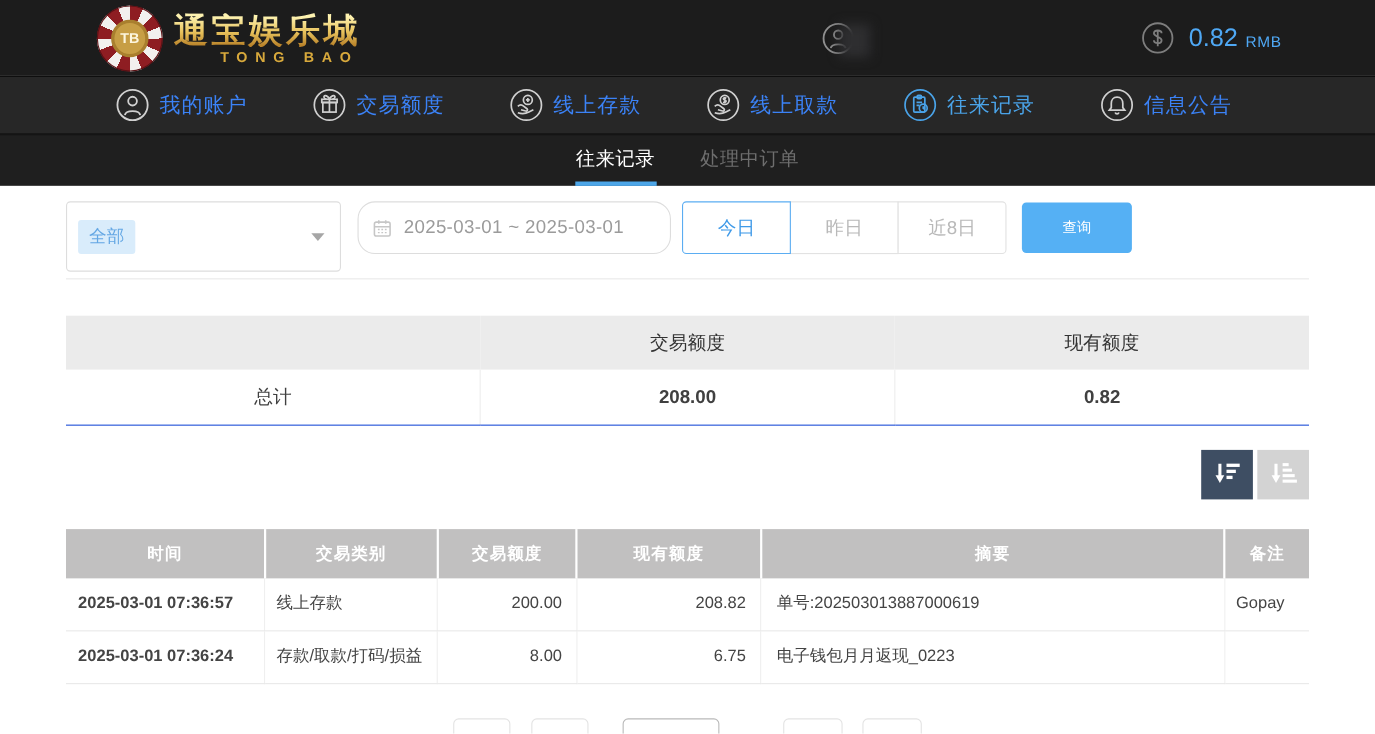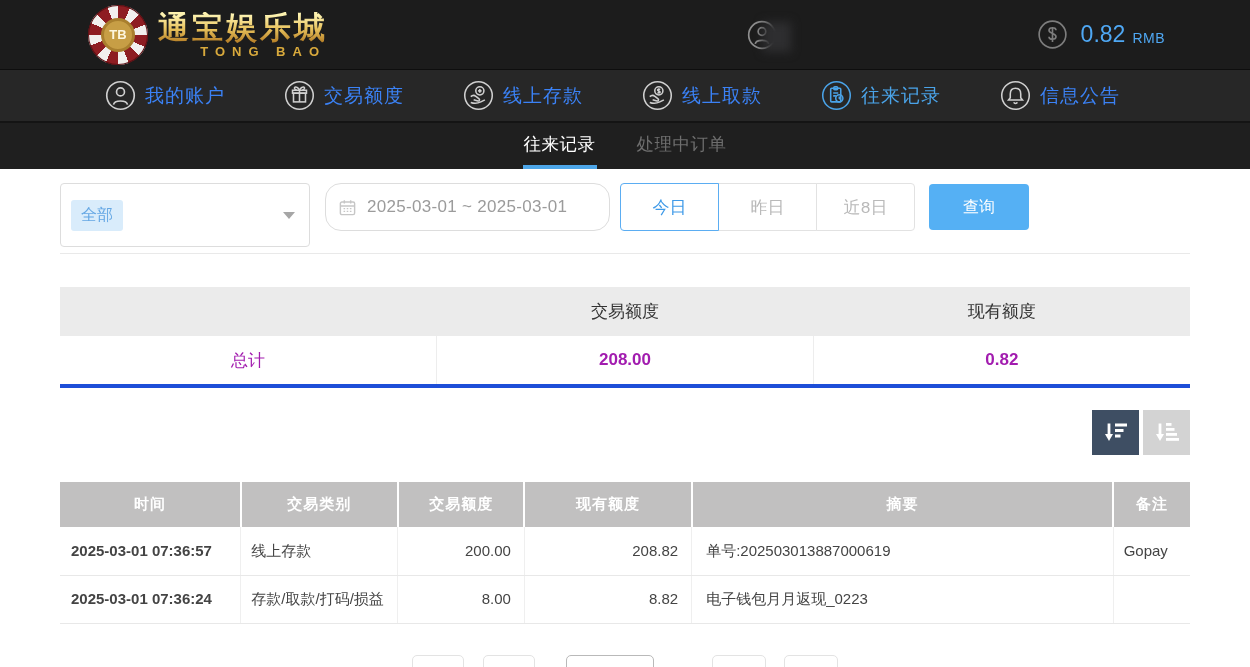--- a/index.html
+++ b/index.html
@@ -58,34 +58,34 @@
     align-items:center; padding:0 14px 0 10px; cursor:pointer; }
   .dd-chip { background:#d9ecfb; color:#64a7e4; font-size:16px; padding:5px 10px; border-radius:3px; }
   .dd-caret { margin-left:auto; width:0; height:0; border-left:6px solid transparent;
     border-right:6px solid transparent; border-top:7px solid #a6a6a6; }
   .date-input { width:285px; height:48px; border:1px solid #ddd; border-radius:16px; display:flex;
     align-items:center; padding:0 12px; margin-left:15px; cursor:pointer; }
   .cal-icon { width:19px; height:19px; color:#c6c6c6; margin-right:10px; flex:0 0 auto; }
   .date-text { color:#9b9b9b; font-size:17px; letter-spacing:.3px; white-space:nowrap; }
   .quick-group { display:flex; margin-left:10px; }
   .quick-btn { width:99px; height:48px; background:#fff; border:1px solid #e2e2e2; color:#b9b9b9;
-    font-size:17px; cursor:pointer; margin-left:-1px; font-family:Liberation Mono, monospace; }
+    font-size:17px; cursor:pointer; margin-left:-1px; font-family:Liberation Sans, sans-serif; }
   .quick-btn:first-child { border-radius:4px 0 0 4px; margin-left:0; }
   .quick-btn:last-child { border-radius:0 4px 4px 0; }
   .quick-btn.active { border:1px solid #5badf2; color:#3f9ae8; position:relative; z-index:2; border-radius:4px 0 0 4px; }
   .search-btn { width:100px; height:46px; margin:1px 0 0 14px; background:#55b0f4; border:none;
-    border-radius:4px; color:#fff; font-size:16px; cursor:pointer; font-family:inherit; }
+    border-radius:4px; color:#fff; font-size:13px; cursor:pointer; font-family:inherit; }
 
   .divider { height:1px; background:#e9e9e9; margin-top:22px; }
 
   
   .summary-table { width:100%; border-collapse:collapse; margin-top:33px; table-layout:fixed; }
   .summary-table th { background:#ebebeb; height:49px; font-size:17px; color:#333; font-weight:normal; text-align:center; }
-  .summary-table td { height:50px; text-align:center; font-size:17px; color:#a21caf;
-    border-bottom:4px solid #1d4ed8; border-right:1px solid #ededed; }
+  .summary-table td { height:50px; text-align:center; font-size:17px; color:#404040;
+    border-bottom:1px solid #1d4ed8; border-right:1px solid #ededed; }
   .summary-table td:last-child { border-right:none; }
   .summary-table td.num { font-weight:600; }
 
   
   .sort-row { display:flex; justify-content:flex-end; margin-top:22px; gap:4px; }
   .sort-box { width:47px; height:45px; display:flex; align-items:center; justify-content:center; cursor:pointer; }
   .sort-box.dark { background:#3e4e63; }
   .sort-box.light { background:#d3d3d3; }
 
   
@@ -309,21 +309,21 @@
           <td>线上存款</td>
           <td class="num">200.00</td>
           <td class="num">208.82</td>
           <td class="c-summary">单号:202503013887000619</td>
           <td>Gopay</td>
         </tr>
         <tr>
           <td class="c-time">2025-03-01 07:36:24</td>
           <td>存款/取款/打码/损益</td>
           <td class="num">8.00</td>
-          <td class="num">8.82</td>
+          <td class="num">6.75</td>
           <td class="c-summary">电子钱包月月返现_0223</td>
           <td></td>
         </tr>
       </tbody>
     </table>
 
     <div class="pagination">
       <button class="pg-btn pg-b1"></button>
       <button class="pg-btn pg-b2"></button>
       <button class="pg-btn pg-b3"></button>

